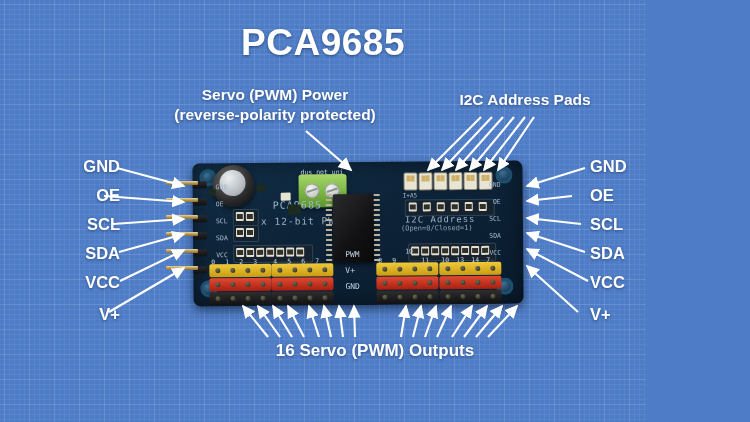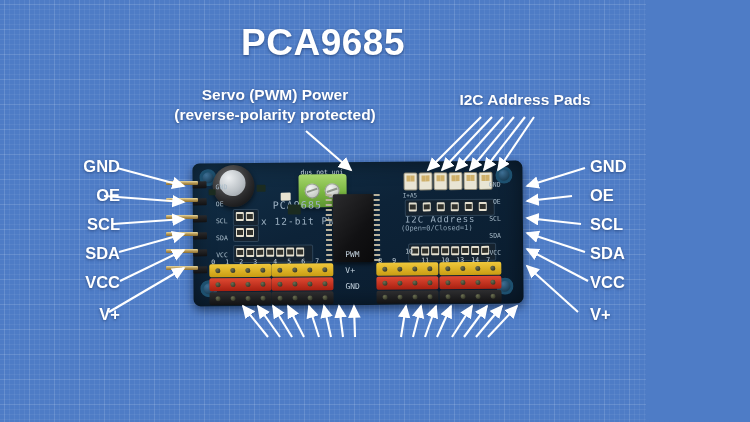--- a/index.html
+++ b/index.html
@@ -151,20 +151,21 @@
 
 <div id="stage">
 
   <div class="ttl">PCA9685</div>
 
   <div class="callout" id="c-power">
     <div>Servo (PWM) Power</div>
     <div>(reverse-polarity protected)</div>
   </div>
   <div class="callout" id="c-i2c">I2C Address Pads</div>
+  <div class="callout" id="c-servo">16 Servo (PWM) Outputs</div>
 
   <div class="pinlbl L" style="left:20px;top:157px;width:100px;">GND</div>
   <div class="pinlbl L" style="left:20px;top:186px;width:100px;">OE</div>
   <div class="pinlbl L" style="left:20px;top:215px;width:100px;">SCL</div>
   <div class="pinlbl L" style="left:20px;top:244px;width:100px;">SDA</div>
   <div class="pinlbl L" style="left:20px;top:273px;width:100px;">VCC</div>
   <div class="pinlbl L" style="left:20px;top:305px;width:100px;">V+</div>
 
   <div class="pinlbl R" style="left:590px;top:157px;width:110px;">GND</div>
   <div class="pinlbl R" style="left:590px;top:186px;width:110px;">OE</div>

